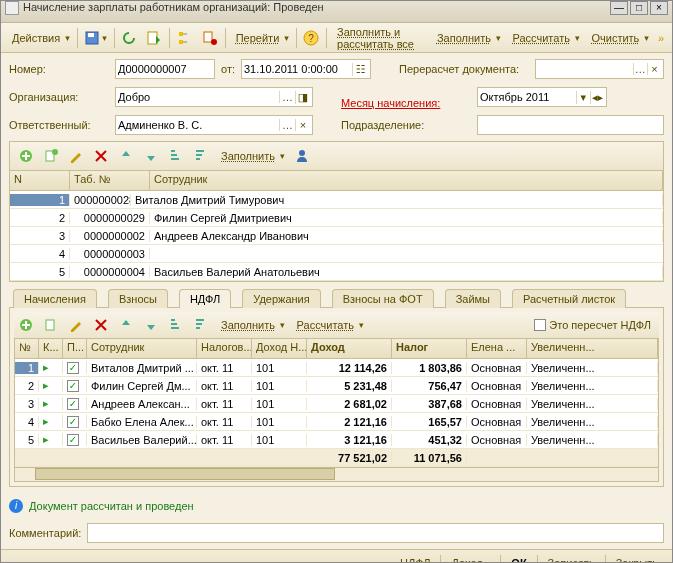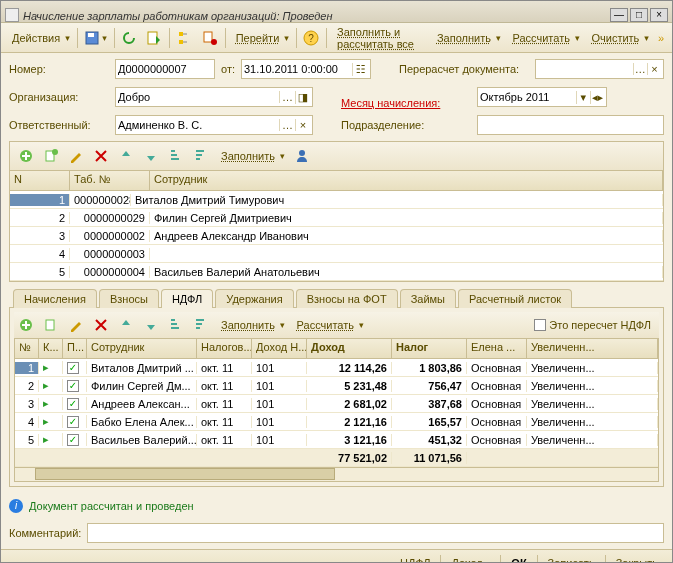--- a/index.html
+++ b/index.html
@@ -9,24 +9,23 @@
   background: #f5f0e1;
   width: 673px;
   height: 563px;
   overflow: hidden;
   border: 1px solid #888;
 }
 .titlebar {
   background: linear-gradient(#e8e3d4, #d9d2bd);
   height: 22px;
   display: flex;
-  align-items: flex-end;
+  align-items: flex-start;
   padding: 0 4px;
   border-bottom: 1px solid #c0b896;
-  font-style: italic;
 }
 .titlebar .icon { width: 14px; height: 14px; background: #eee; border: 1px solid #999; margin-right: 4px; }
 .titlebar .title { flex: 1; color: #333; }
 .titlebar .win-btns { display: flex; gap: 2px; }
 .titlebar .win-btn { width: 18px; height: 14px; border: 1px solid #888; background: #ddd; text-align: center; line-height: 12px; cursor: pointer; font-size:10px;}
 .toolbar {
   background: linear-gradient(#f7f3e6, #ede5cc);
   height: 30px;
   display: flex;
   align-items: center;
@@ -50,21 +49,21 @@
 .red-u { color: #cc0000; text-decoration: underline; margin-top: 12px; }
 .mini-toolbar { display: flex; align-items: center; gap: 1px; padding: 3px 4px; background: linear-gradient(#f7f3e6, #ede5cc); border: 1px solid #c9bd94; border-bottom: none; }
 .grid { border: 1px solid #c9bd94; background: #fff; }
 .grid-head { display: flex; background: linear-gradient(#f3edd8, #e8dfbf); border-bottom: 1px solid #c9bd94; height: 20px; }
 .gh { border-right: 1px solid #c9bd94; padding: 2px 4px; color: #5a4c00; overflow: hidden; white-space: nowrap; }
 .grid-body { }
 .grow { display: flex; height: 18px; align-items: center; border-bottom: 1px solid #eee7cc; }
 .gc { border-right: 1px solid #eee7cc; padding: 0 4px; overflow: hidden; white-space: nowrap; }
 .gc.r { text-align: right; }
 .sel { background: #6b8fb5 !important; color: #fff; }
-.tabs { display: flex; margin-top: 6px; border-bottom: 1px solid #c9bd94; padding-left: 4px; gap: 0; align-items: center; }
+.tabs { display: flex; margin-top: 6px; border-bottom: 1px solid #c9bd94; padding-left: 4px; gap: 9px; align-items: center; }
 .tab { background: #ede5cc; border: 1px solid #c9bd94; border-bottom: none; padding: 3px 10px; color: #5a4c00; cursor: pointer; border-radius: 4px 4px 0 0; position: relative; top: 1px; margin-right:2px;}
 .tab.active { background: #f5f0e1; font-weight: normal; color: #000; z-index: 2; }
 .tabpane { background: #f5f0e1; padding: 4px; border: 1px solid #c9bd94; border-top: none; }
 .checkbox { display: inline-flex; align-items: center; gap: 3px; color: #5a4c00; margin-left: auto; padding-right: 8px; }
 .grid2 .gh, .grid2 .gc { font-size: 11px; }
 .chk { width:12px; height:12px; border:1px solid #888; background:#fff; display:inline-flex; align-items:center; justify-content:center; font-size:10px; color:#0a0; }
 .status-row { padding: 6px 8px; display: flex; align-items: center; gap: 6px; }
 .status-row .i { width:14px;height:14px;border-radius:50%;background:#2a7de1;color:#fff;text-align:center;font-style:italic;font-size:10px;line-height:14px;}
 .status-row .txt { color: #1a7a1a; }
 .comment-row { padding: 4px 8px 6px; display: flex; align-items: center; gap: 6px; }

